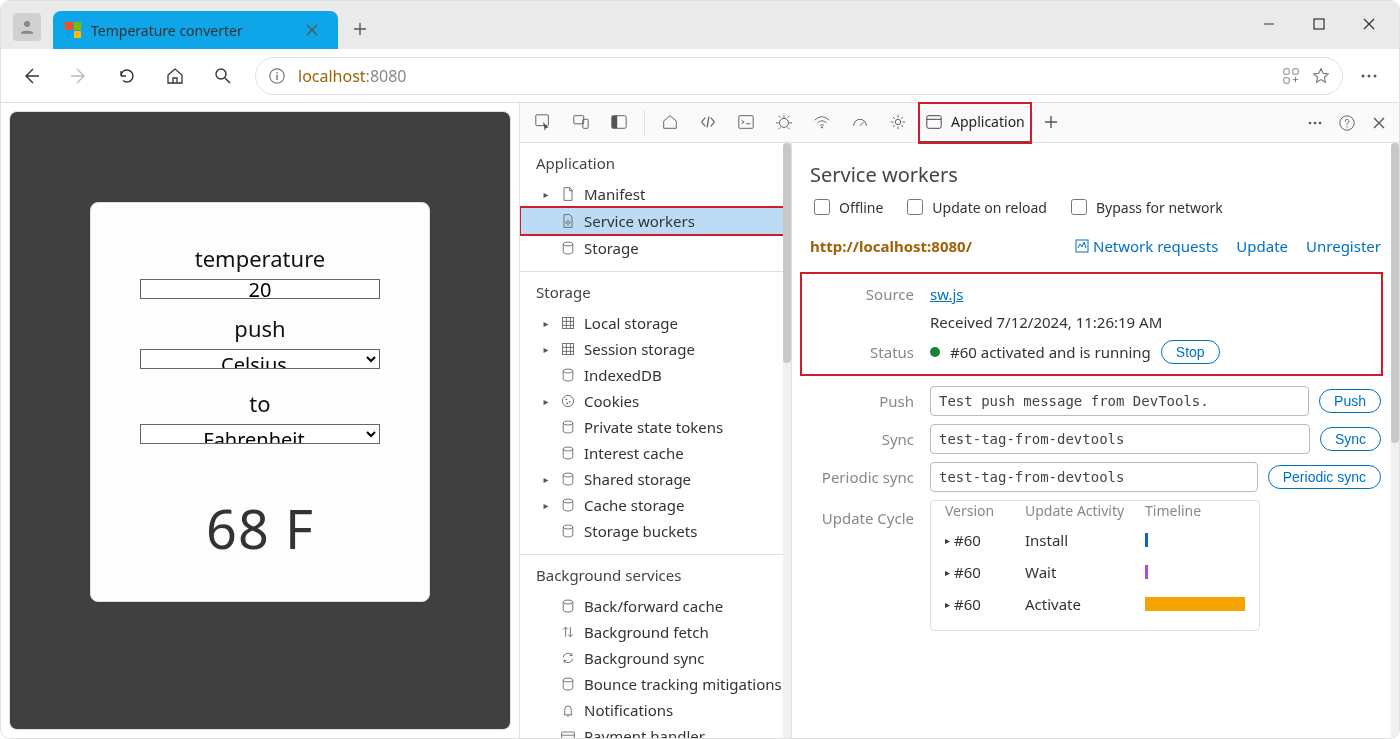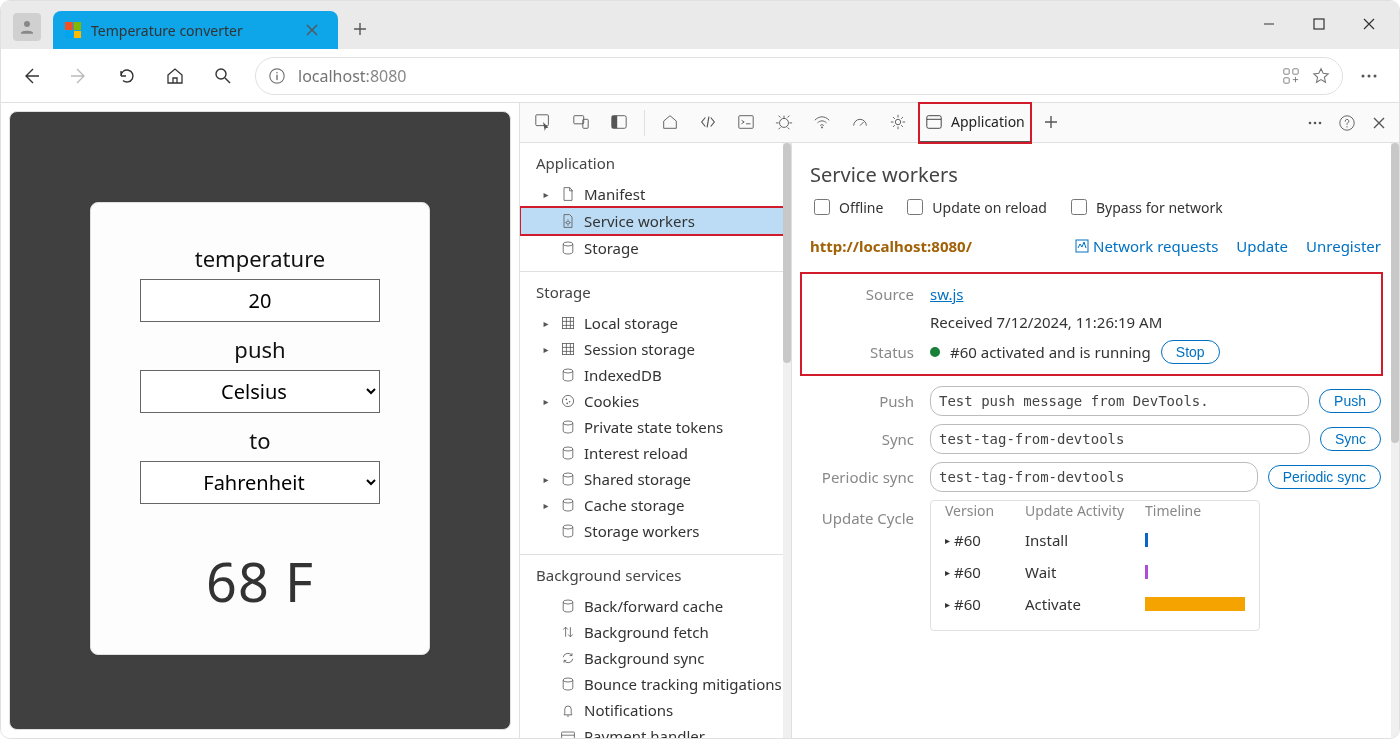--- a/index.html
+++ b/index.html
@@ -32,33 +32,33 @@
   .newtab { margin: 0 0 6px 8px; }
   .wincontrols { margin-left: auto; display: flex; gap: 6px; padding-bottom: 10px; }
   .wincontrols .iconbtn { width: 44px; height: 30px; }
 
   
   .toolbar { height: 54px; display: flex; align-items: center; padding: 0 10px; gap: 6px; background: #fff; border-bottom: var(--thin); }
   .toolbar .nav { display: flex; gap: 8px; align-items: center; margin-right: 6px; }
   .toolbar .iconbtn { width: 40px; height: 40px; border-radius: 50%; }
   .toolbar .disabled { color: #bbb; cursor: default; }
   .urlbar { flex: 1; height: 38px; border: var(--thin); border-radius: 19px; display: flex; align-items: center; padding: 0 12px; gap: 12px; color: #555; }
-  .urlbar .host { color: #737373; font-size: 16px; }
+  .urlbar .host { color: #a16207; font-size: 16px; }
   .urlbar .port { color: #888; font-size: 16px; }
   .urlbar .spacer { flex: 1; }
 
   
   .content { flex: 1; display: flex; min-height: 0; }
 
   
   .page { width: 518px; background: #fff; padding: 0; display: flex; }
   .sandbox { margin: 8px; flex: 1; border: var(--thin); border-radius: 8px; background: #404040; }
   .card { margin: 90px auto 0; width: 340px; background: #fdfdfd; border: var(--thin); border-radius: 8px; padding: 28px 24px 36px; box-shadow: 0 1px 3px rgba(0,0,0,.05); text-align: center; }
   .card label { display: block; font-size: 22px; margin: 12px 0 6px; color: #111; }
-  .card input, .card select { width: 240px; height: 43px; border: 1px solid #666; font-size: 20px; text-align: center; font-family: inherit; background: #fff; }
+  .card input, .card select { width: 240px; height: 20px; border: 1px solid #666; font-size: 20px; text-align: center; font-family: inherit; background: #fff; }
   .card select { text-align-last: center; }
   .result { font-size: 54px; font-weight: 400; margin-top: 40px; letter-spacing: 1px; }
 
   
   .devtools { flex: 1; border-left: var(--thin); display: flex; flex-direction: column; min-width: 0; }
 
   
   .dt-tabs { height: 40px; display: flex; align-items: center; border-bottom: var(--thin); background: #fafafa; padding: 0 6px; gap: 4px; }
   .dt-tabs .sep { width: 1px; height: 26px; background: var(--b); margin: 0 4px; }
   .dt-tab { height: 40px; padding: 0 6px; display: inline-flex; align-items: center; gap: 8px; cursor: pointer; color: #555; border-bottom: 2px solid transparent; }
@@ -93,21 +93,21 @@
   .origin-row a { color: var(--blue); text-decoration: none; font-size: 15px; }
   .net-icon { color: var(--blue); font-size: 14px; display: inline-flex; align-items: center; gap: 4px; }
 
   .details { margin-top: 18px; }
   .row { display: flex; align-items: center; padding: 4px 0; }
   .row .k { width: 120px; text-align: right; color: #888; padding-right: 16px; font-size: 15px; }
   .row .v { flex: 1; display: flex; align-items: center; gap: 10px; font-size: 15px; color: #333; }
   .row .v a.sw { color: var(--blue); text-decoration: underline; }
   .dot { width: 10px; height: 10px; border-radius: 50%; background: #188038; display: inline-block; }
   .pillbtn { border: 1px solid var(--blue); color: var(--blue); background: #fff; border-radius: 14px; padding: 3px 14px; font-size: 14px; cursor: pointer; }
-  .textin { flex: 1; height: 30px; border: 1px solid #bbb; border-radius: 12px; padding: 0 8px; font-family: Consolas, monospace; font-size: 14px; color: #444; }
+  .textin { flex: 1; height: 30px; border: 1px solid #bbb; border-radius: 4px; padding: 0 8px; font-family: Consolas, monospace; font-size: 14px; color: #444; }
 
   .cycle-table { margin-left: 0; border: var(--thin); border-radius: 4px; padding: 0 14px 10px; min-width: 300px; }
   .cycle-head { display: flex; gap: 20px; color: #888; font-size: 14px; padding-bottom: 4px; }
   .cycle-head .c1{width:60px;} .cycle-head .c2{width:100px;} .cycle-head .c3{flex:1;}
   .cycle-row { display: flex; gap: 20px; align-items: center; padding: 6px 0; font-size: 15px; }
   .cycle-row .c1{width:60px; display:flex; align-items:center; gap:4px;} .cycle-row .c2{width:100px;} .cycle-row .c3{flex:1;}
   .bar-install{width:3px;height:14px;background:#0a66c2;}
   .bar-wait{width:3px;height:14px;background:#b04dd3;}
   .bar-activate{width:100px;height:14px;background:#f4a300;}
 
@@ -428,21 +428,21 @@
               <span>Private state tokens</span>
             </div>
             <div class="item no-tri">
               <span class="tri">▸</span>
               <span>
                 <svg width="16" height="16" viewBox="0 0 20 20">
                   <ellipse cx="10" cy="5" rx="6" ry="2.5" fill="none" stroke="#555"></ellipse>
                   <path d="M4 5v10c0 1.4 2.7 2.5 6 2.5s6-1.1 6-2.5V5" fill="none" stroke="#555"></path>
                 </svg>
               </span>
-              <span>Interest reload</span>
+              <span>Interest cache</span>
             </div>
             <div class="item">
               <span class="tri">▸</span>
               <span>
                 <svg width="16" height="16" viewBox="0 0 20 20">
                   <ellipse cx="10" cy="5" rx="6" ry="2.5" fill="none" stroke="#555"></ellipse>
                   <path d="M4 5v10c0 1.4 2.7 2.5 6 2.5s6-1.1 6-2.5V5" fill="none" stroke="#555"></path>
                 </svg>
               </span>
               <span>Shared storage</span>
@@ -458,21 +458,21 @@
               <span>Cache storage</span>
             </div>
             <div class="item no-tri">
               <span class="tri">▸</span>
               <span>
                 <svg width="16" height="16" viewBox="0 0 20 20">
                   <ellipse cx="10" cy="5" rx="6" ry="2.5" fill="none" stroke="#555"></ellipse>
                   <path d="M4 5v10c0 1.4 2.7 2.5 6 2.5s6-1.1 6-2.5V5" fill="none" stroke="#555"></path>
                 </svg>
               </span>
-              <span>Storage workers</span>
+              <span>Storage buckets</span>
             </div>
             <div class="sec-divider"></div>
             <div class="group-title">Background services</div>
             <div class="item no-tri">
               <span class="tri">▸</span>
               <span>
                 <svg width="16" height="16" viewBox="0 0 20 20">
                   <ellipse cx="10" cy="5" rx="6" ry="2.5" fill="none" stroke="#555"></ellipse>
                   <path d="M4 5v10c0 1.4 2.7 2.5 6 2.5s6-1.1 6-2.5V5" fill="none" stroke="#555"></path>
                 </svg>

